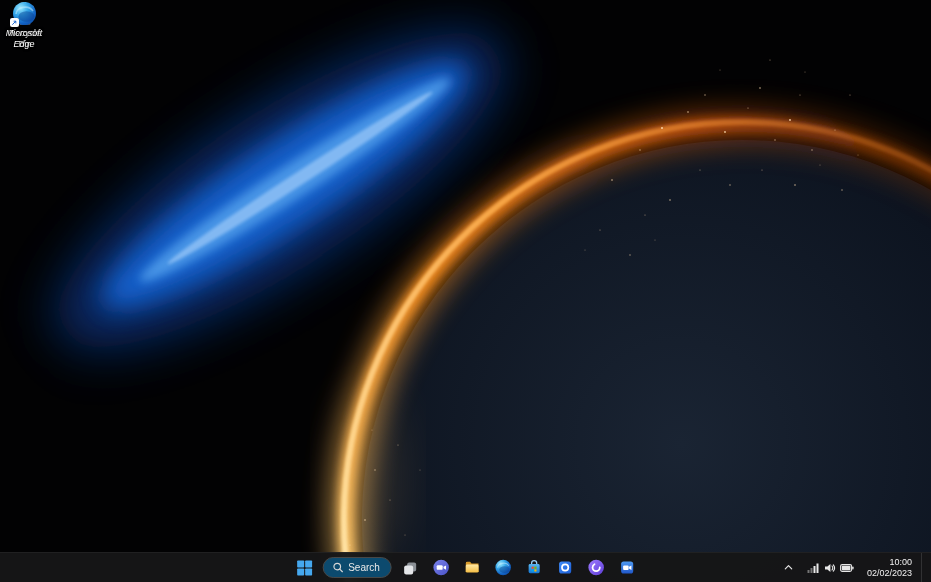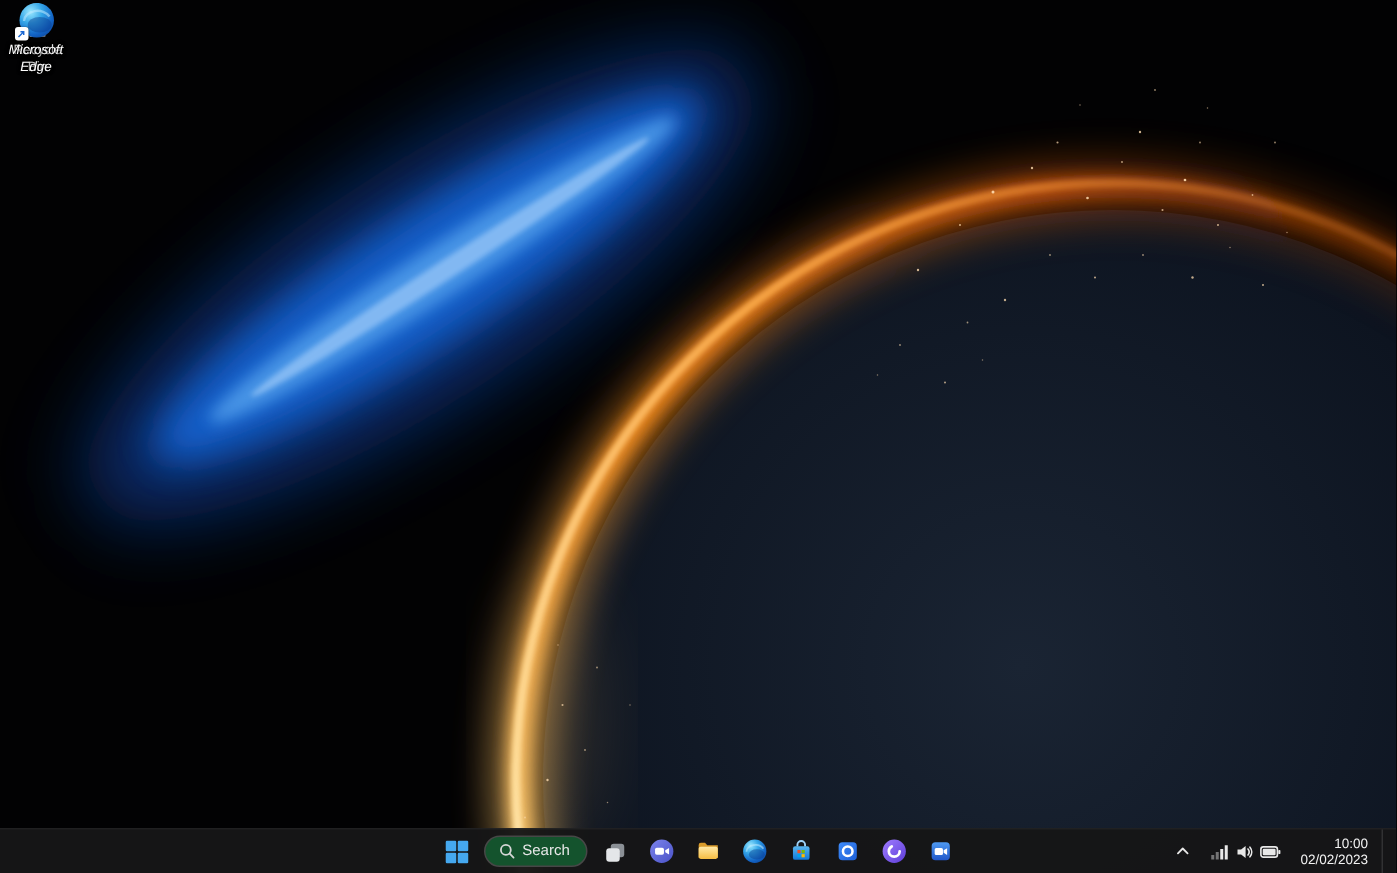--- a/index.html
+++ b/index.html
@@ -15,21 +15,21 @@
       text-shadow:0 1px 2px rgba(0,0,0,.95), 0 0 3px rgba(0,0,0,.85); max-width:46px; }
   .shortcut-badge { position:absolute; left:-1px; bottom:-1px; width:9px; height:9px; background:#fff; border-radius:2px;
       display:flex; align-items:center; justify-content:center; box-shadow:0 0 1px rgba(0,0,0,.6); }
 
   
   .taskbar { position:absolute; left:0; right:0; bottom:0; height:30px; background:rgba(22,22,23,0.97);
       border-top:1px solid rgba(255,255,255,0.05); z-index:5; }
   .tb-center { position:absolute; left:50%; top:0; height:100%; transform:translateX(-50%);
       display:flex; align-items:center; gap:5px; }
   .tb-btn { width:26px; height:26px; border-radius:4px; display:flex; align-items:center; justify-content:center; cursor:pointer; }
-  .search-box { height:21px; border-radius:11px; background:#14532d; border:1px solid #474747;
+  .search-box { height:21px; border-radius:11px; background:#0c4a6e; border:1px solid #474747;
       display:flex; align-items:center; gap:5px; padding:0 11px 0 9px; color:#e8e8e8; font-size:10px; cursor:pointer; }
   .tb-right { position:absolute; right:0; top:0; height:100%; display:flex; align-items:center; gap:4px; padding-right:6px; }
   .tray-cluster { display:flex; align-items:center; gap:4px; height:24px; padding:0 4px; border-radius:4px; cursor:pointer; }
   .clock { display:flex; flex-direction:column; align-items:flex-end; justify-content:center; height:26px;
       padding:0 5px; border-radius:4px; color:#f2f2f2; font-size:9px; line-height:11px; cursor:pointer;text-align:right; }
   .show-desktop { width:4px; height:100%; border-left:1px solid rgba(255,255,255,0.12); cursor:pointer; }
 </style>
 </head>
 <body>
 

